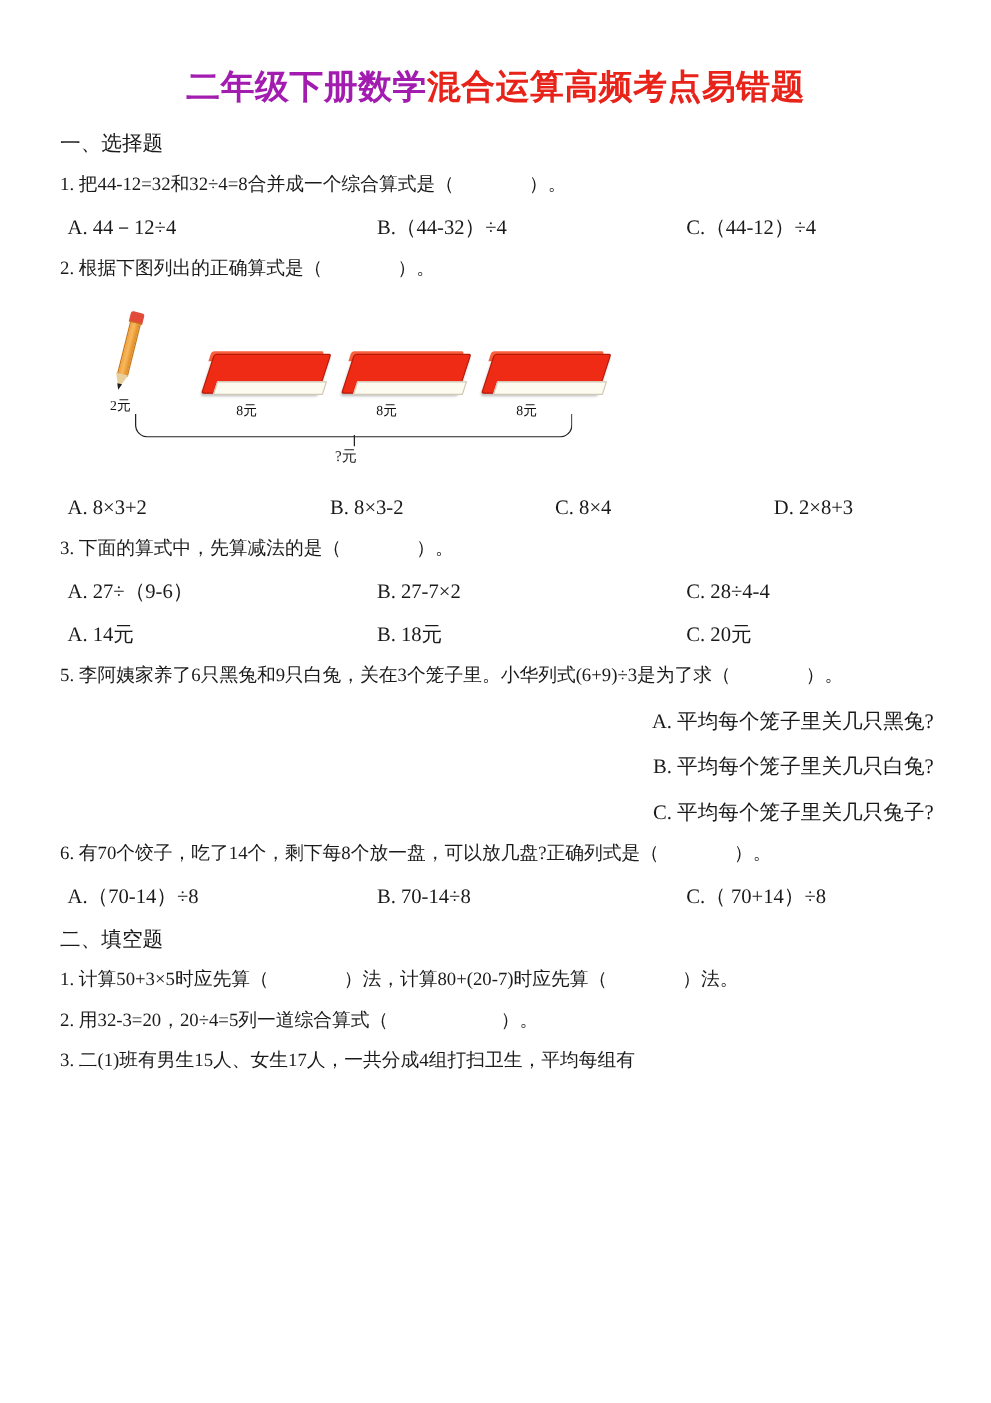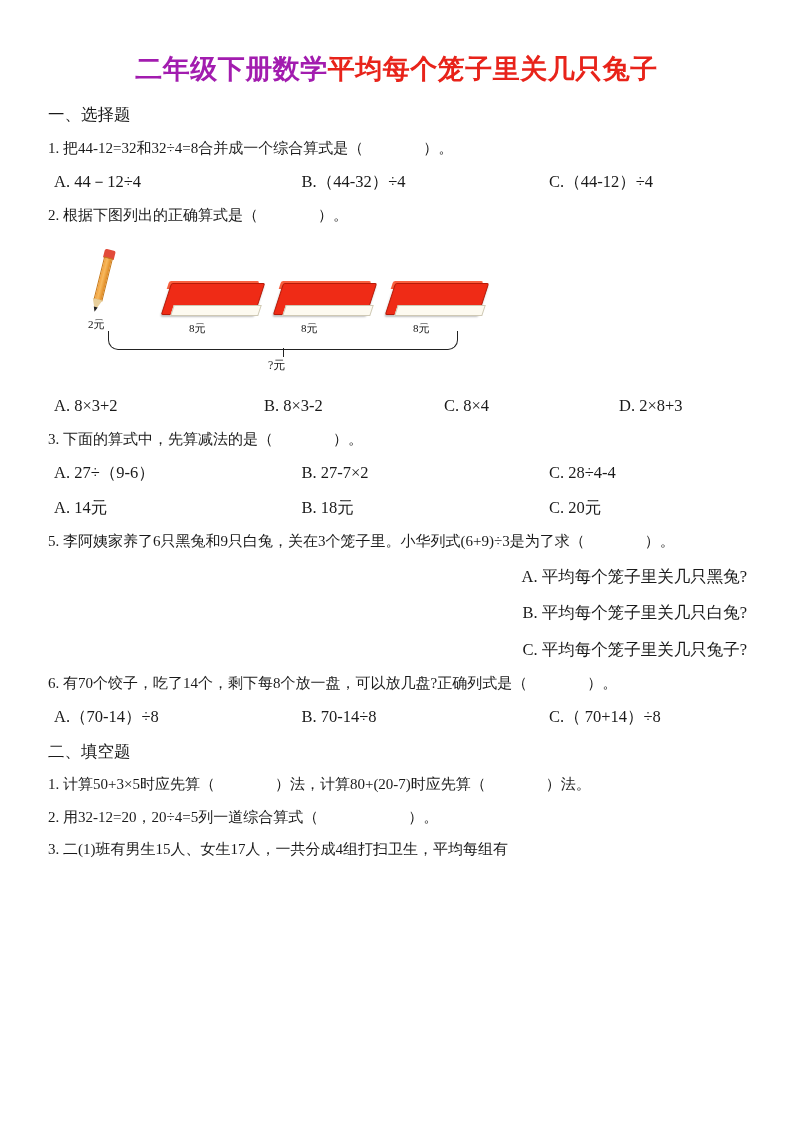--- a/index.html
+++ b/index.html
@@ -177,21 +177,21 @@
     top: 118px;
     font-size: 12px;
   }
 </style>
 </head>
 <body>
 
 <div class="page">
 
   <h1 class="doc-title">
-    <span class="title-black">二年级下册数学</span><span class="title-red">平均每个笼子里关几只兔子</span>
+    <span class="title-black">二年级下册数学</span><span class="title-red">混合运算高频考点易错题</span>
   </h1>
 
   <div class="section-head">一、选择题</div>
 
   <div class="q">1. 把44-12=32和32÷4=8合并成一个综合算式是（　　　　）。</div>
   <div class="opts">
     <span class="o1">A. 44－12÷4</span>
     <span class="o2">B.（44-32）÷4</span>
     <span class="o3">C.（44-12）÷4</span>
   </div>
@@ -264,16 +264,16 @@
   <div class="q">6. 有70个饺子，吃了14个，剩下每8个放一盘，可以放几盘?正确列式是（　　　　）。</div>
   <div class="opts">
     <span class="o1">A.（70-14）÷8</span>
     <span class="o2">B. 70-14÷8</span>
     <span class="o3">C.（ 70+14）÷8</span>
   </div>
 
   <div class="section-head">二、填空题</div>
 
   <div class="q">1. 计算50+3×5时应先算（　　　　）法，计算80+(20-7)时应先算（　　　　）法。</div>
-  <div class="q">2. 用32-12=20，20÷4=5列一道综合算式（　　　　　　）。</div>
+  <div class="q">2. 用32-3=20，20÷4=5列一道综合算式（　　　　　　）。</div>
   <div class="q">3. 二(1)班有男生15人、女生17人，一共分成4组打扫卫生，平均每组有</div>
 
 </div>
 
 </body></html>

